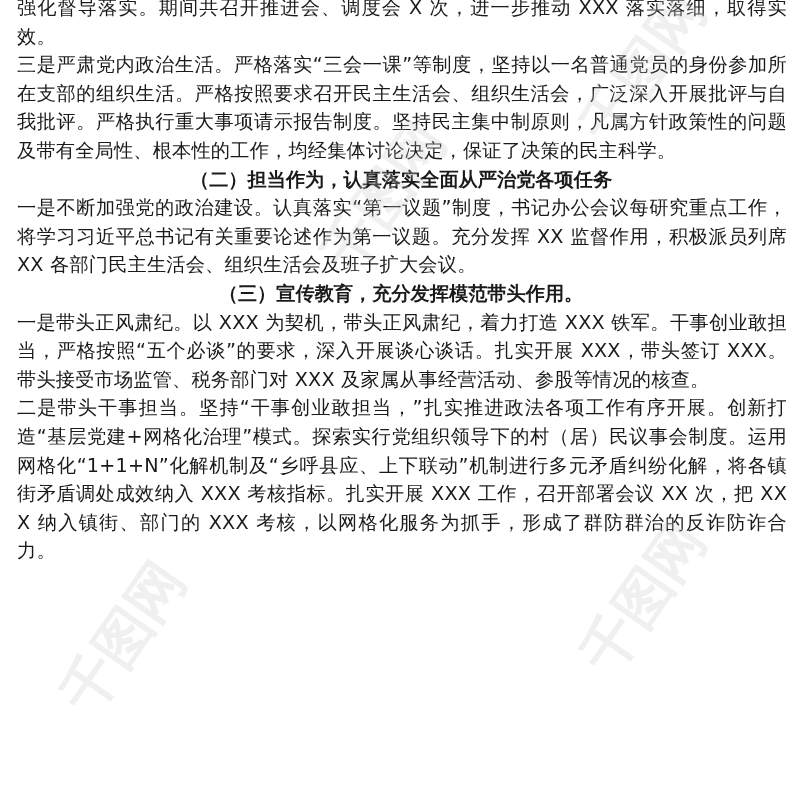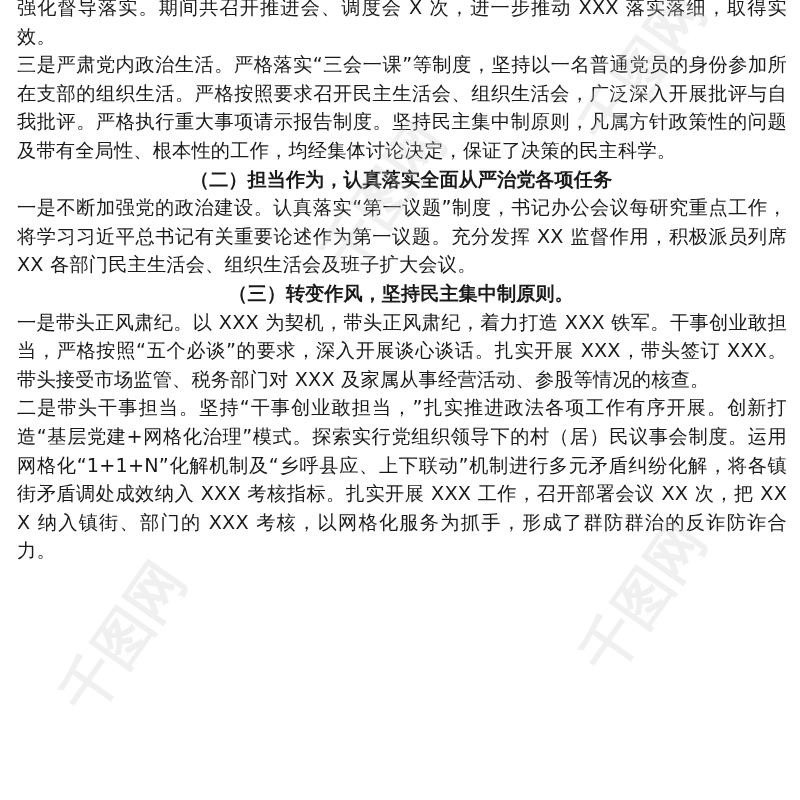--- a/index.html
+++ b/index.html
@@ -28,21 +28,21 @@
   }
 </style>
 </head>
 <body>
 
 <div class="page">
   <p class="para">强化督导落实。期间共召开推进会、调度会 X 次，进一步推动 XXX 落实落细，取得实效。</p>
   <p class="para">三是严肃党内政治生活。严格落实“三会一课”等制度，坚持以一名普通党员的身份参加所在支部的组织生活。严格按照要求召开民主生活会、组织生活会，广泛深入开展批评与自我批评。严格执行重大事项请示报告制度。坚持民主集中制原则，凡属方针政策性的问题及带有全局性、根本性的工作，均经集体讨论决定，保证了决策的民主科学。</p>
   <p class="heading">（二）担当作为，认真落实全面从严治党各项任务</p>
   <p class="para">一是不断加强党的政治建设。认真落实“第一议题”制度，书记办公会议每研究重点工作，将学习习近平总书记有关重要论述作为第一议题。充分发挥 XX 监督作用，积极派员列席 XX 各部门民主生活会、组织生活会及班子扩大会议。</p>
-  <p class="heading">（三）转变作风，坚持民主集中制原则。</p>
+  <p class="heading">（三）宣传教育，充分发挥模范带头作用。</p>
   <p class="para">一是带头正风肃纪。以 XXX 为契机，带头正风肃纪，着力打造 XXX 铁军。干事创业敢担当，严格按照“五个必谈”的要求，深入开展谈心谈话。扎实开展 XXX，带头签订 XXX。带头接受市场监管、税务部门对 XXX 及家属从事经营活动、参股等情况的核查。</p>
   <p class="para">二是带头干事担当。坚持“干事创业敢担当，”扎实推进政法各项工作有序开展。创新打造“基层党建+网格化治理”模式。探索实行党组织领导下的村（居）民议事会制度。运用网格化“1+1+N”化解机制及“乡呼县应、上下联动”机制进行多元矛盾纠纷化解，将各镇街矛盾调处成效纳入 XXX 考核指标。扎实开展 XXX 工作，召开部署会议 XX 次，把 XXX 纳入镇街、部门的 XXX 考核，以网格化服务为抓手，形成了群防群治的反诈防诈合力。</p>
 
 </div>
 
 <div class="watermark" style="left:300px;top:160px;">千图网</div>
 <div class="watermark" style="left:560px;top:30px;">千图网</div>
 <div class="watermark" style="left:560px;top:560px;">千图网</div>
 <div class="watermark" style="left:40px;top:600px;">千图网</div>
 

